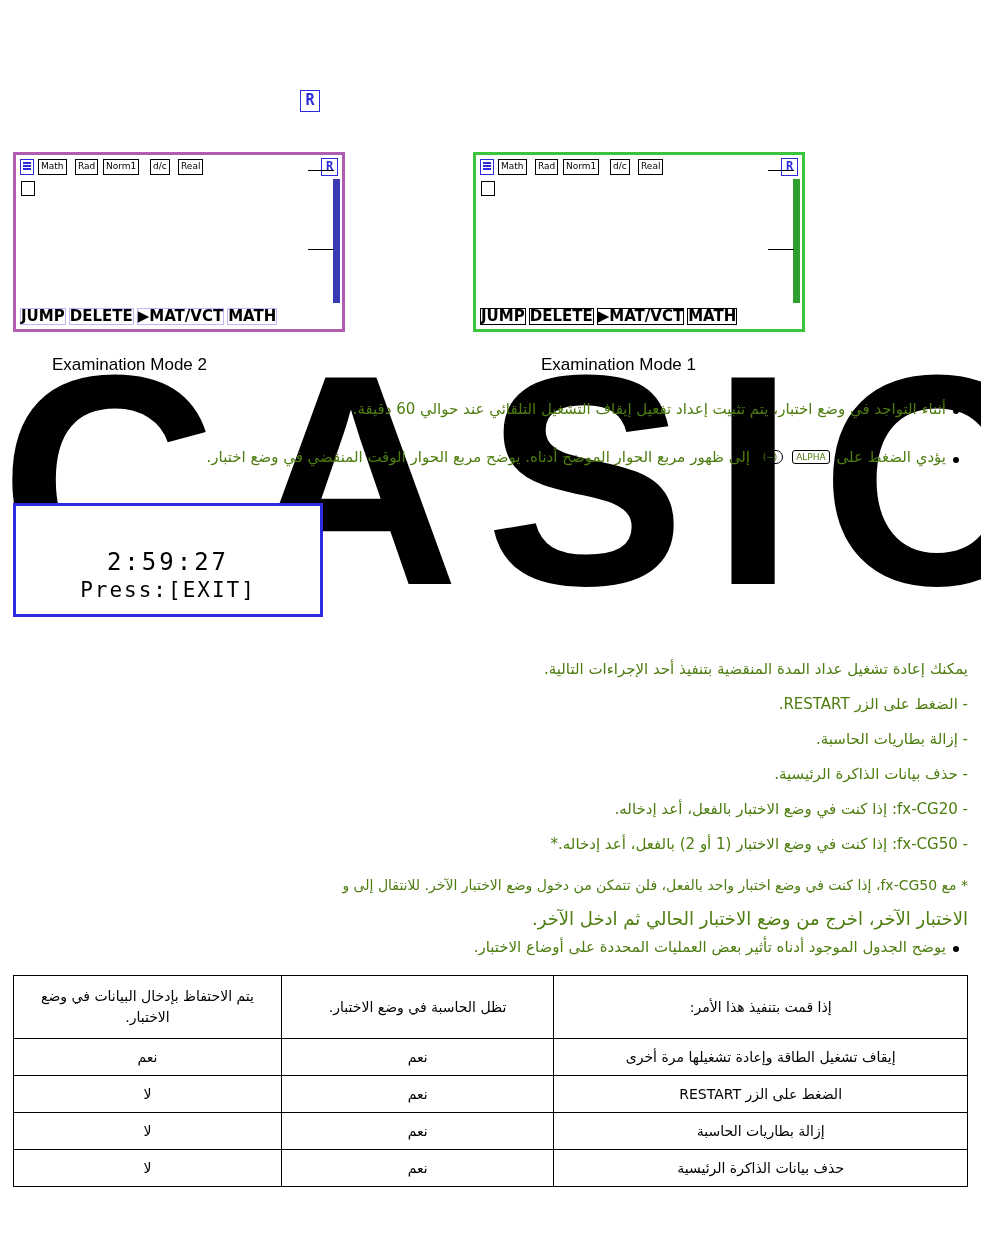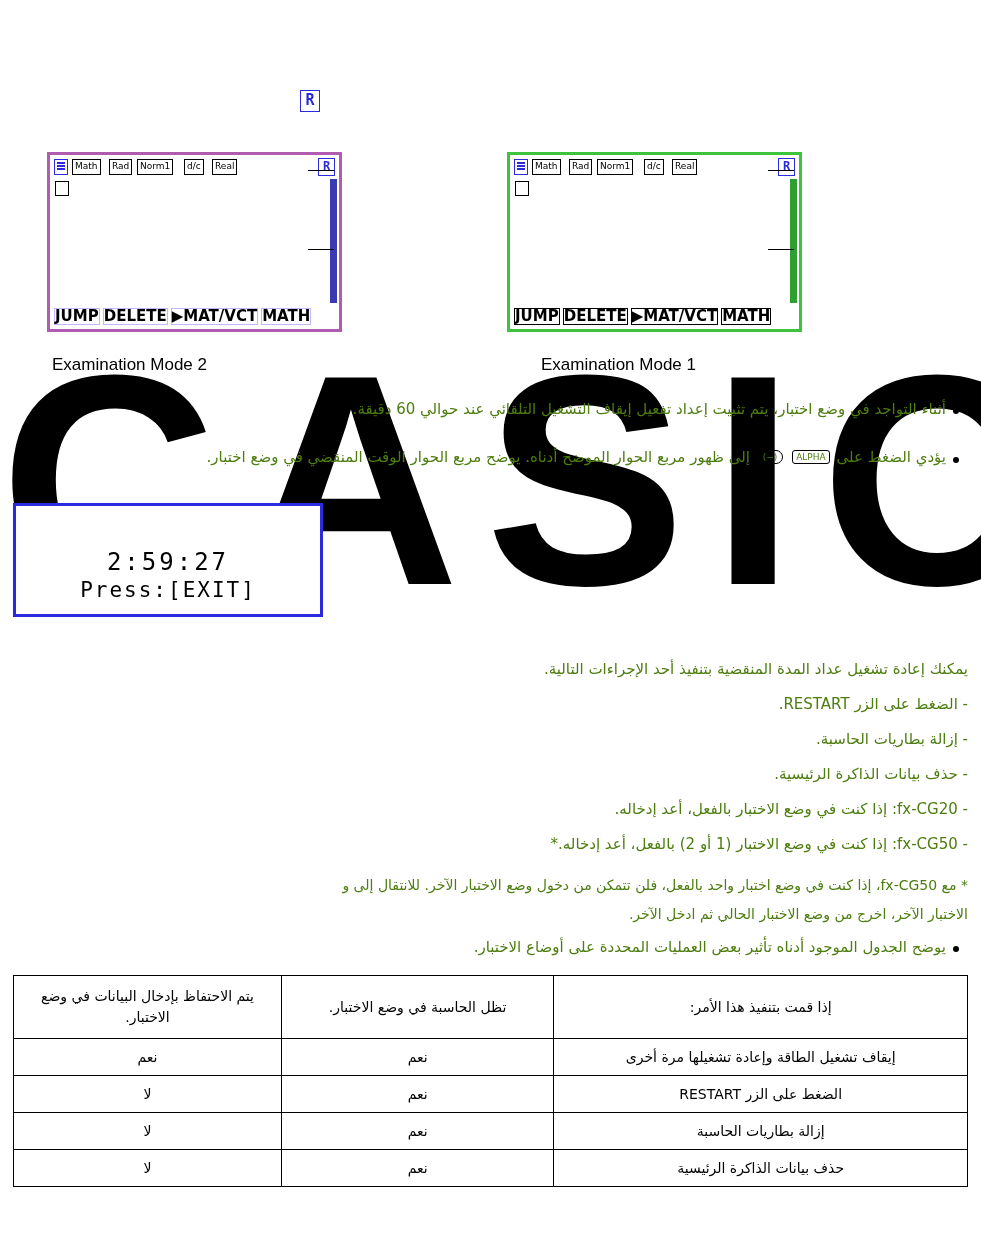--- a/index.html
+++ b/index.html
@@ -48,25 +48,24 @@
     font-family: "DejaVu Sans Mono", monospace;
     font-size: 15px;
     font-weight: bold;
     text-align: center;
     line-height: 19px;
   }
 
   
   .calc {
     position: absolute;
-    width: 295px;
+    width: 332px;
     height: 180px;
     background: #ffffff;
     box-sizing: border-box;
-    margin-left: 34px;
   }
   .calc.mode2 { left: 13px;  top: 152px; border: 3px solid #b05cb0; }
   .calc.mode1 { left: 473px; top: 152px; border: 3px solid #3cc43c; }
 
   .calc .statusbar {
     position: absolute;
     left: 4px; right: 4px; top: 4px;
     height: 16px;
   }
   .calc .stat-icon {
@@ -323,21 +322,21 @@
   </div>
 
   <div class="ar-block ar" style="top:655px; width:620px;">يمكنك إعادة تشغيل عداد المدة المنقضية بتنفيذ أحد الإجراءات التالية.</div>
   <div class="ar-block ar" style="top:690px; width:620px;">- الضغط على الزر RESTART.</div>
   <div class="ar-block ar" style="top:725px; width:620px;">- إزالة بطاريات الحاسبة.</div>
   <div class="ar-block ar" style="top:760px; width:620px;">- حذف بيانات الذاكرة الرئيسية.</div>
   <div class="ar-block ar" style="top:795px; width:620px;">- fx-CG20: إذا كنت في وضع الاختبار بالفعل، أعد إدخاله.</div>
   <div class="ar-block ar" style="top:830px; width:620px;">- fx-CG50: إذا كنت في وضع الاختبار (1 أو 2) بالفعل، أعد إدخاله.*</div>
 
   <div class="ar-block ar" style="top:872px; width:920px; font-size:14px;">* مع fx-CG50، إذا كنت في وضع اختبار واحد بالفعل، فلن تتمكن من دخول وضع الاختبار الآخر. للانتقال إلى و</div>
-  <div class="ar-block ar" style="top:901px; width:700px; font-size:14px;">الاختبار الآخر، اخرج من وضع الاختبار الحالي ثم ادخل الآخر.</div>
+  <div class="ar-block ar" style="top:901px; width:700px; font-size:18px;">الاختبار الآخر، اخرج من وضع الاختبار الحالي ثم ادخل الآخر.</div>
 
   <div class="bullet-dot" style="left:953px; top:946px;"></div>
   <div class="bullet-para ar" style="right:35px; top:934px; width:830px;">يوضح الجدول الموجود أدناه تأثير بعض العمليات المحددة على أوضاع الاختبار.</div>
 
   <table class="tbl">
     <tbody>
         <tr class="head">
       <td class="col-cmd">إذا قمت بتنفيذ هذا الأمر:</td>
       <td class="col-stay">تظل الحاسبة في وضع الاختبار.</td>
       <td class="col-keep">يتم الاحتفاظ بإدخال البيانات في وضع الاختبار.</td>

